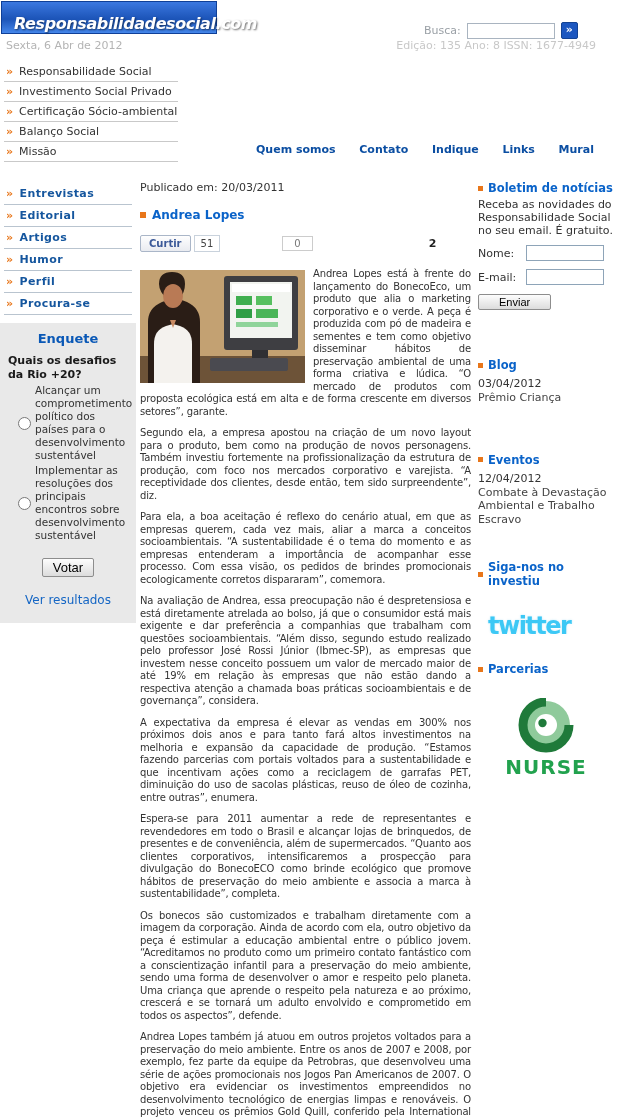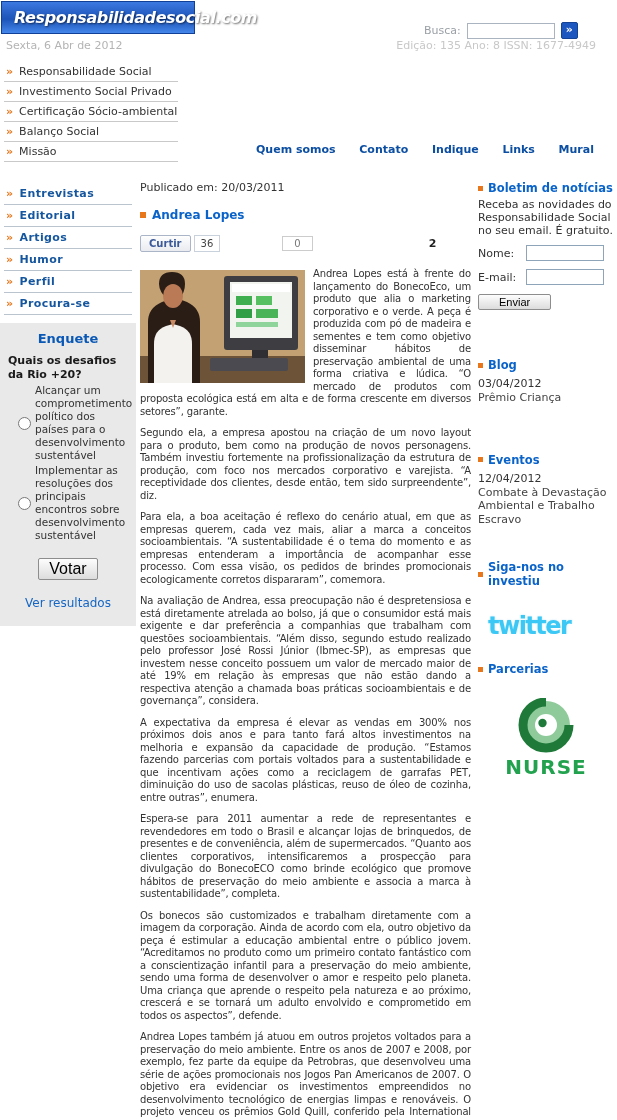--- a/index.html
+++ b/index.html
@@ -1,23 +1,23 @@
 <!DOCTYPE html>
 <html><head>
 <meta charset="utf-8">
 <style>
   * { margin:0; padding:0; box-sizing:border-box; }
   body { background:#fff; }
   .page { position:relative; width:617px; min-height:1120px; background:#fff;
           font-family:"DejaVu Sans","Liberation Sans",sans-serif; }
 
   
-  .logo-banner { position:absolute; left:1px; top:1px; width:194px; height:33px;
+  .logo-banner { position:absolute; left:1px; top:1px; width:216px; height:33px;
     background:linear-gradient(180deg,#3b78e0 0%,#1c54b8 55%,#4486ea 100%);
-    border:1px solid #0f3f97; display:flex; align-items:center; gap:7px; padding-left:5px; cursor:pointer; }
+    border:1px solid #0f3f97; display:flex; align-items:flex-end; gap:7px; padding-left:5px; cursor:pointer; }
   .logo-text { color:#fff; font-style:italic; font-weight:bold; font-size:16px;
     letter-spacing:-0.4px; text-shadow:1px 1px 2px rgba(0,0,0,.55); }
   .search-area { position:absolute; top:9px; left:424px; display:flex; align-items:center; gap:6px;margin-top:13px; }
   .search-label { color:#9aa0a6; font-size:11px; }
   .search-input { width:88px; height:16px; border:1px solid #a9b4c0; font-size:11px; padding:0 2px; }
   .search-btn { width:17px; height:17px; background:#1c57c0; border:1px solid #134394; border-radius:2px;
     color:#fff; font-size:11px; font-weight:bold; line-height:14px; text-align:center; cursor:pointer; }
   .date-row { position:absolute; top:39px; left:6px; font-size:11px; color:#b4b4b4; }
   .edition { position:absolute; top:39px; right:21px; font-size:11px; color:#c8c8c8; }
 
@@ -33,21 +33,21 @@
   
   .sidebar { position:absolute; left:4px; top:183px; width:128px; }
   .side-item { font-size:11px; font-weight:bold; color:#15569e; letter-spacing:0.4px;
     padding:4px 0 4px 2px; border-bottom:1px solid #b9c4cf; cursor:pointer; }
   .poll { background:#e9e9e9; margin:8px -4px 0 -4px; padding:8px 6px 16px; }
   .poll-title { color:#0a58b6; font-weight:bold; font-size:13px; text-align:center; }
   .poll-question { font-size:11px; font-weight:bold; color:#1a1a1a; margin:8px 2px 0; line-height:14px; }
   .poll-option { display:flex; align-items:center; gap:4px; margin-top:2px; padding-left:12px; }
   .poll-option input { flex:0 0 auto; }
   .poll-option-label { font-size:10.5px; color:#333; line-height:13px; width:92px; }
-  .vote-btn { display:block; margin:16px auto 4px; font-size:16px; padding:1px 10px;
+  .vote-btn { display:block; margin:16px auto 4px; font-size:13px; padding:1px 10px;
     background:linear-gradient(#fdfdfd,#dcdcdc); border:1px solid #8d8d8d; border-radius:2px; cursor:pointer; }
   .results-link { text-align:center; color:#1566c4; font-size:12px; margin-top:16px; cursor:pointer; }
 
   
   .main { position:absolute; left:140px; top:181px; width:331px; }
   .published { font-size:11px; color:#333; }
   .article-title { margin-top:14px; display:flex; align-items:center; gap:6px; }
   .sq { width:6px; height:6px; background:#e8761a; flex:0 0 auto; }
   .article-title-text { font-size:12px; font-weight:bold; color:#0a63c9; }
   .social-row { margin-top:13px; display:flex; align-items:center; }
@@ -150,21 +150,21 @@
   </div>
 
   <div class="main">
     <div class="published">Publicado em: 20/03/2011</div>
     <div class="article-title">
       <span class="sq"></span>
       <span class="article-title-text">Andrea Lopes</span>
     </div>
     <div class="social-row">
       <span class="like-btn">Curtir</span>
-      <span class="like-count">36</span>
+      <span class="like-count">51</span>
       <span class="tweet-count">0</span>
       <span class="share-count2">2</span>
     </div>
 
     <div class="article-body">
       <div class="para">
         <svg class="photo" viewBox="0 0 165 113">
           <defs>
             <linearGradient id="bgpelícul" x1="0" y1="0" x2="0" y2="1">
               <stop offset="0" stop-color="#caa77c"></stop>

